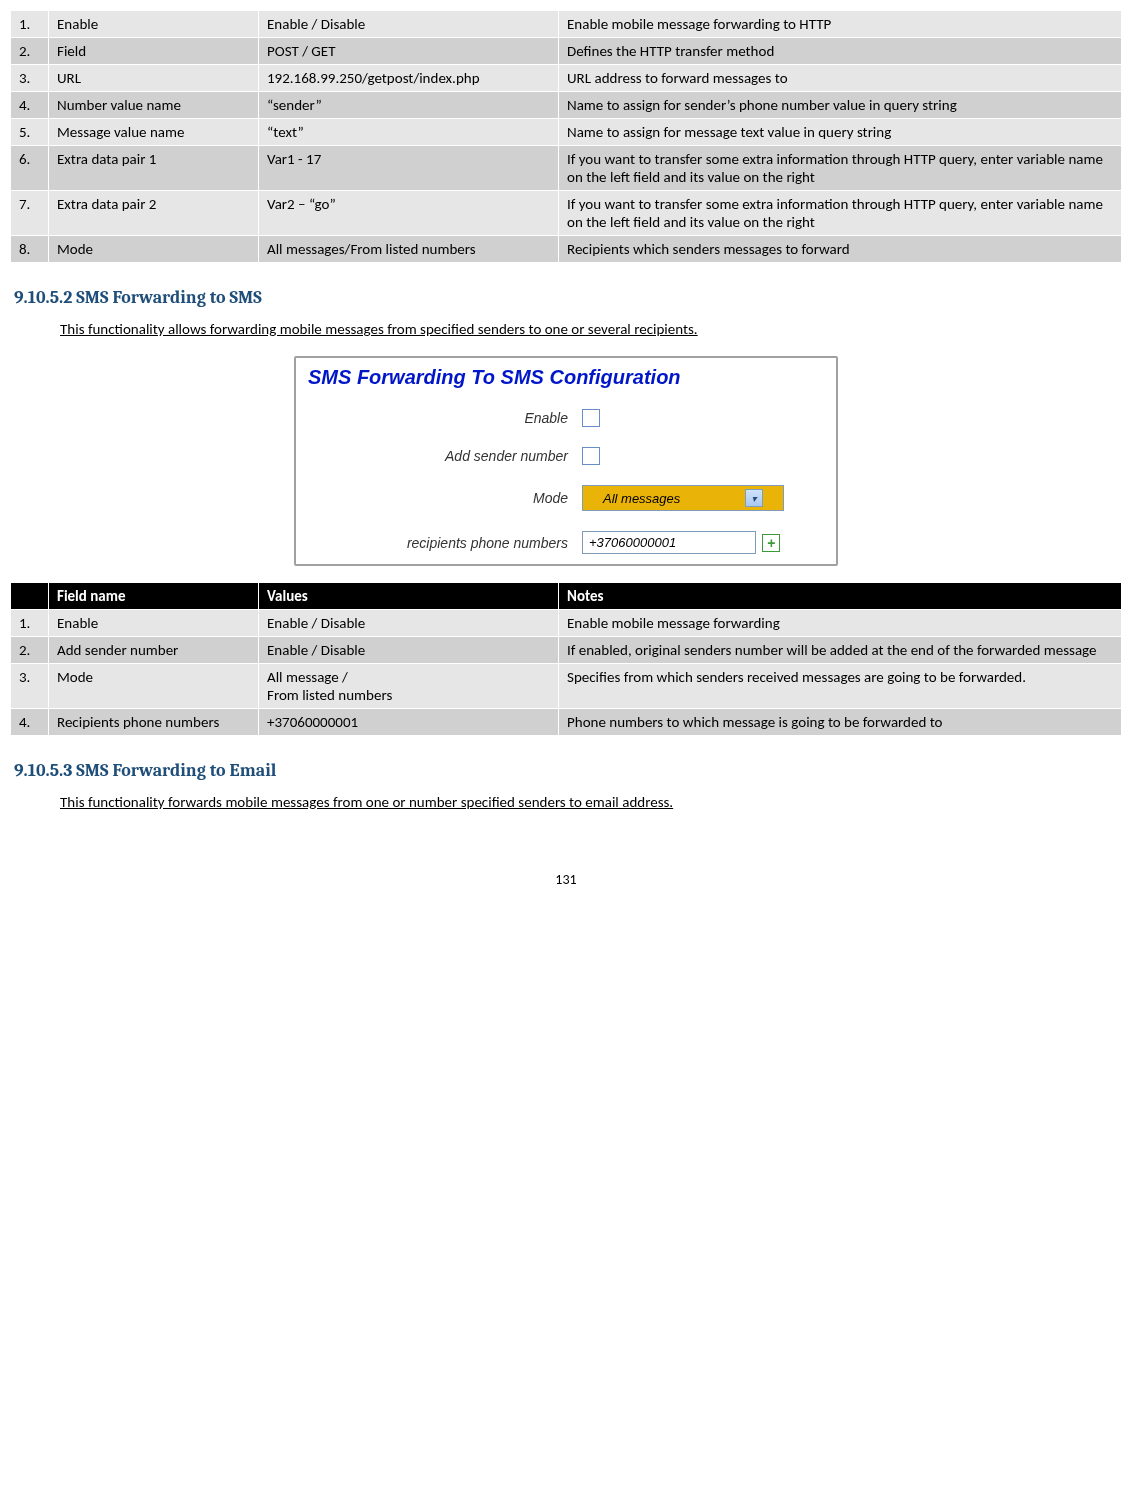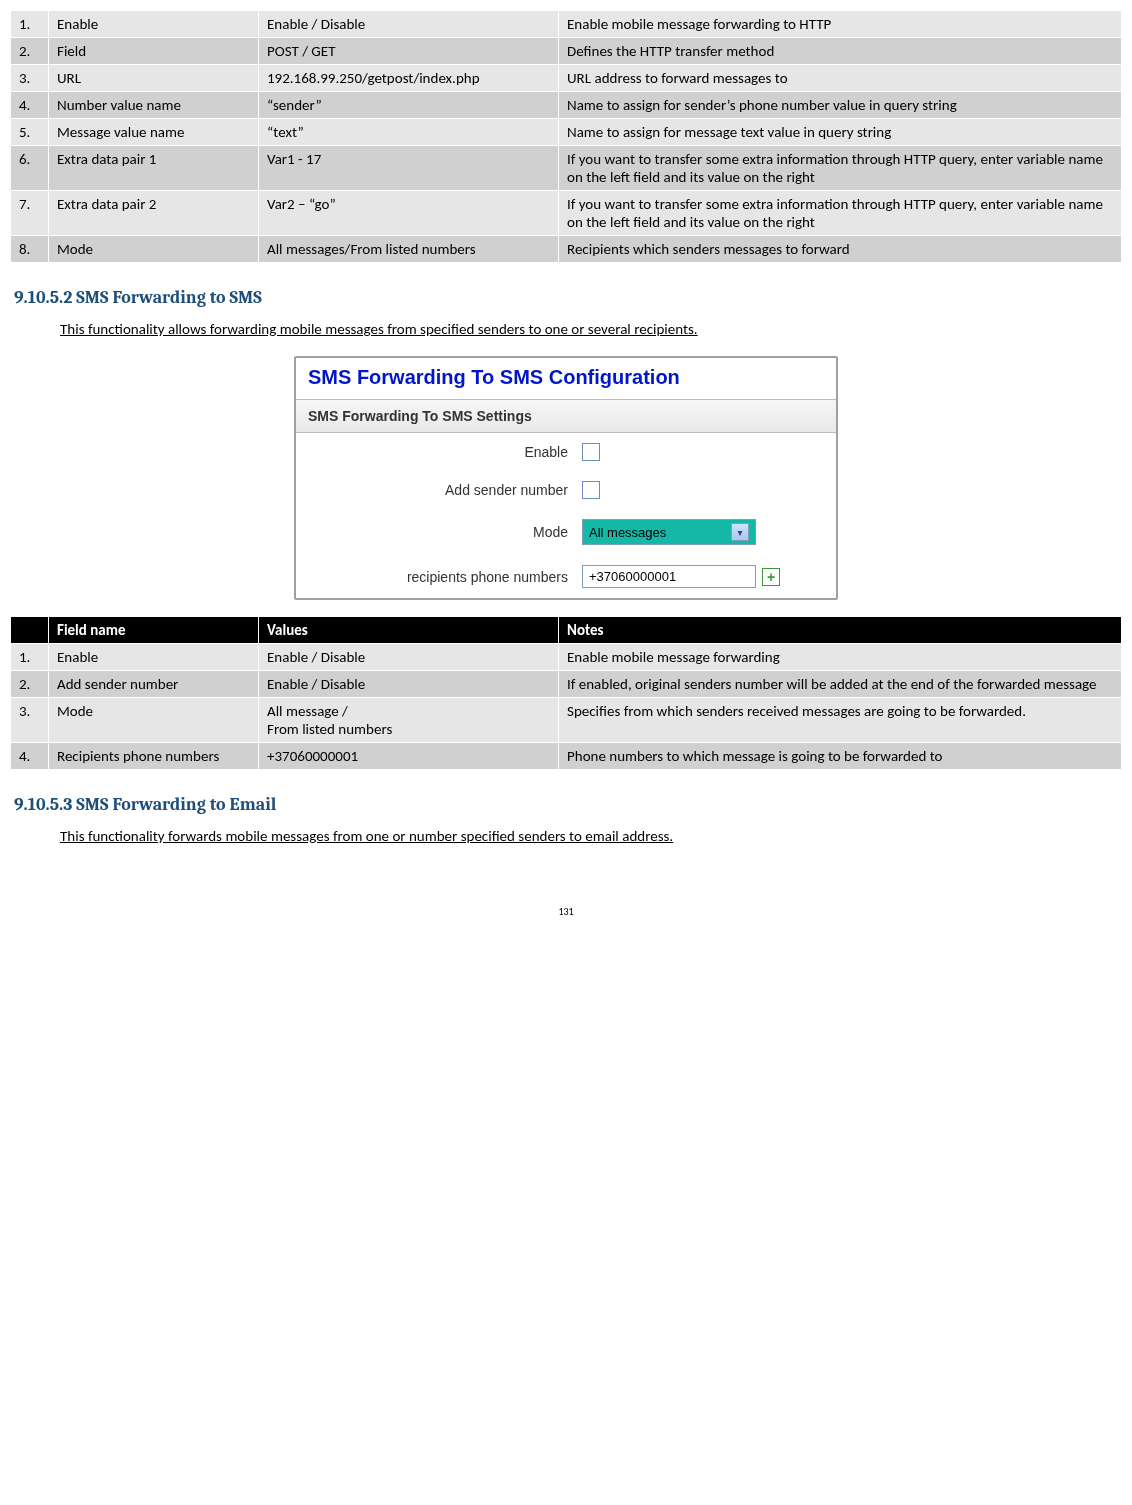--- a/index.html
+++ b/index.html
@@ -44,20 +44,21 @@
     margin: 24px 0 12px 4px;
   }
   p.body-text {
     margin: 8px 0 18px 50px;
     font-size: 15px;
     text-decoration: underline;
   }
   .figure-wrap {
     text-align: center;
     margin: 10px 0 16px 0;
+    font-style: italic;
   }
   .config-panel {
     display: inline-block;
     border: 2px solid #a0a0a0;
     border-radius: 2px;
     width: 540px;
     text-align: left;
     background: #fff;
     font-family: Arial, sans-serif;
   }
@@ -90,27 +91,27 @@
   }
   .form-control { flex: 1; display:flex; align-items:center; }
   .chk {
     width: 16px; height: 16px;
     border: 1px solid #6a8fc8;
     background: #fff;
     display:inline-block;
   }
   .sel {
     border: 1px solid #7f9db9;
-    padding: 3px 6px;
+    padding: 3px 20px;
     font-size: 13px;
     width: 160px;
     display:flex;
     justify-content:space-between;
     align-items:center;
-    background:#14b8a6;
+    background:#eab308;
   }
   .sel-arrow {
     width: 16px; height: 16px;
     background: linear-gradient(#cfe3fb,#a8c8f0);
     border:1px solid #7f9db9;
     display:flex; align-items:center; justify-content:center;
     font-size:10px; color:#2a4b7c;
   }
   .txt {
     border: 1px solid #7f9db9;
@@ -124,21 +125,21 @@
     border:1px solid #3a9a3a;
     color:#3a9a3a;
     display:inline-flex;
     align-items:center;justify-content:center;
     font-weight:bold;font-size:14px;
     margin-left:6px;
     background:#fff;
   }
   .page-num {
     text-align:center;
-    font-size:10px;
+    font-size:14px;
     margin-top:60px;
   }
 </style>
 </head>
 <body>
 
 <table class="doc-table">
   <colgroup>
       <col class="c-num">
       <col class="c-field">
@@ -199,21 +200,20 @@
 
 <h3 class="section">
   <span>9.10.5.2</span>
   <span>SMS Forwarding to SMS</span>
 </h3>
 <p class="body-text">This functionality allows forwarding mobile messages from specified senders to one or several recipients.</p>
 
 <div class="figure-wrap">
   <div class="config-panel">
     <div class="config-title">SMS Forwarding To SMS Configuration</div>
-    <div class="config-subhead">SMS Forwarding To SMS Settings</div>
 
     <div class="form-row">
       <div class="form-label">Enable</div>
       <div class="form-control">
           <span class="chk"></span>
         </div>
     </div>
 
     <div class="form-row">
       <div class="form-label">Add sender number</div>

